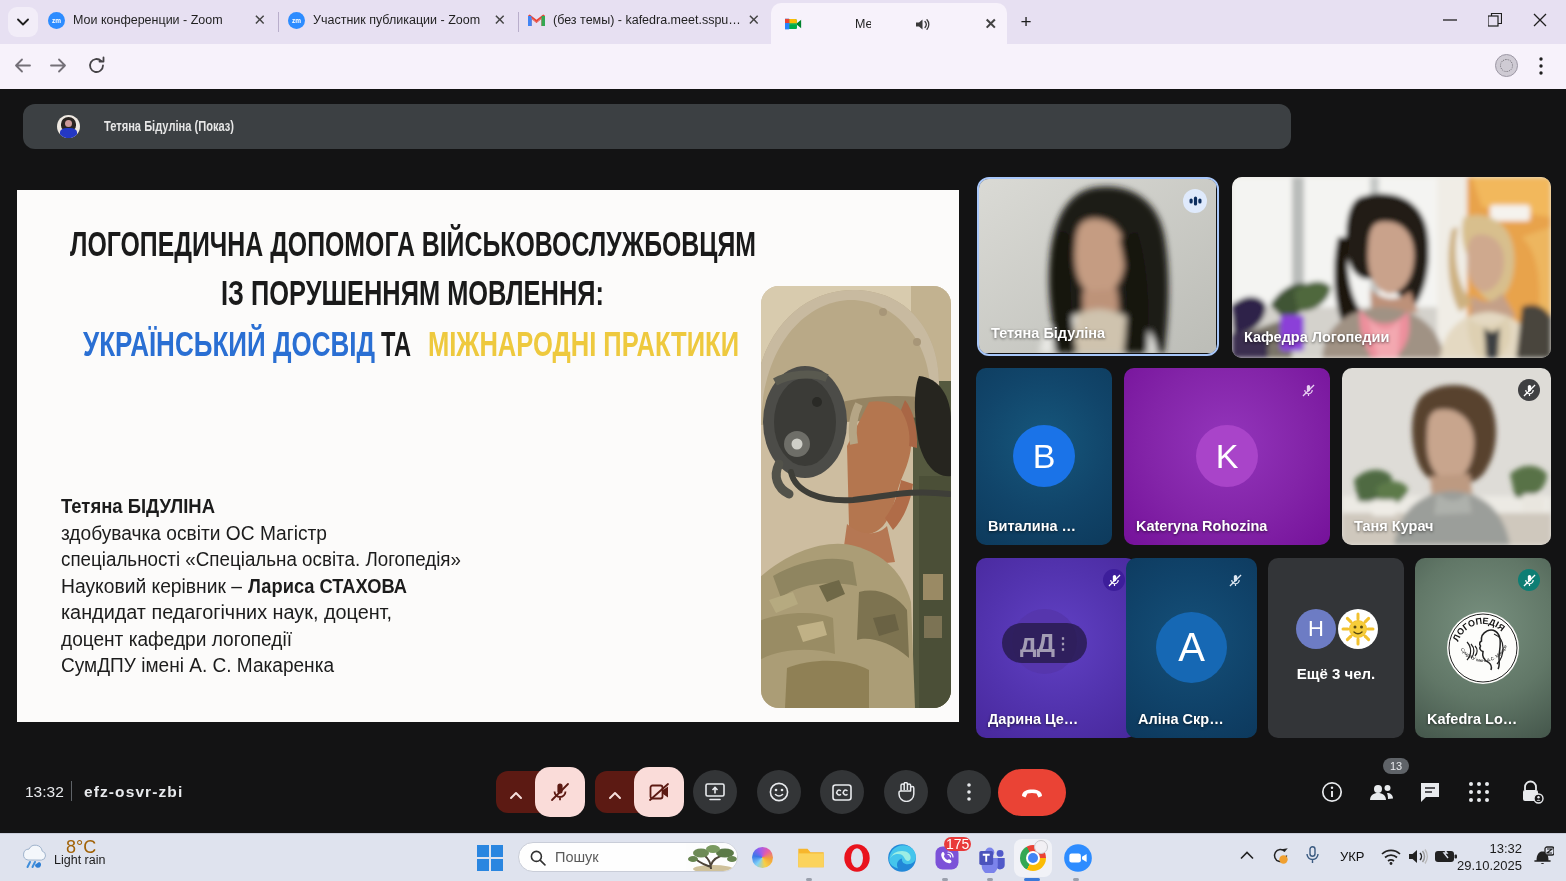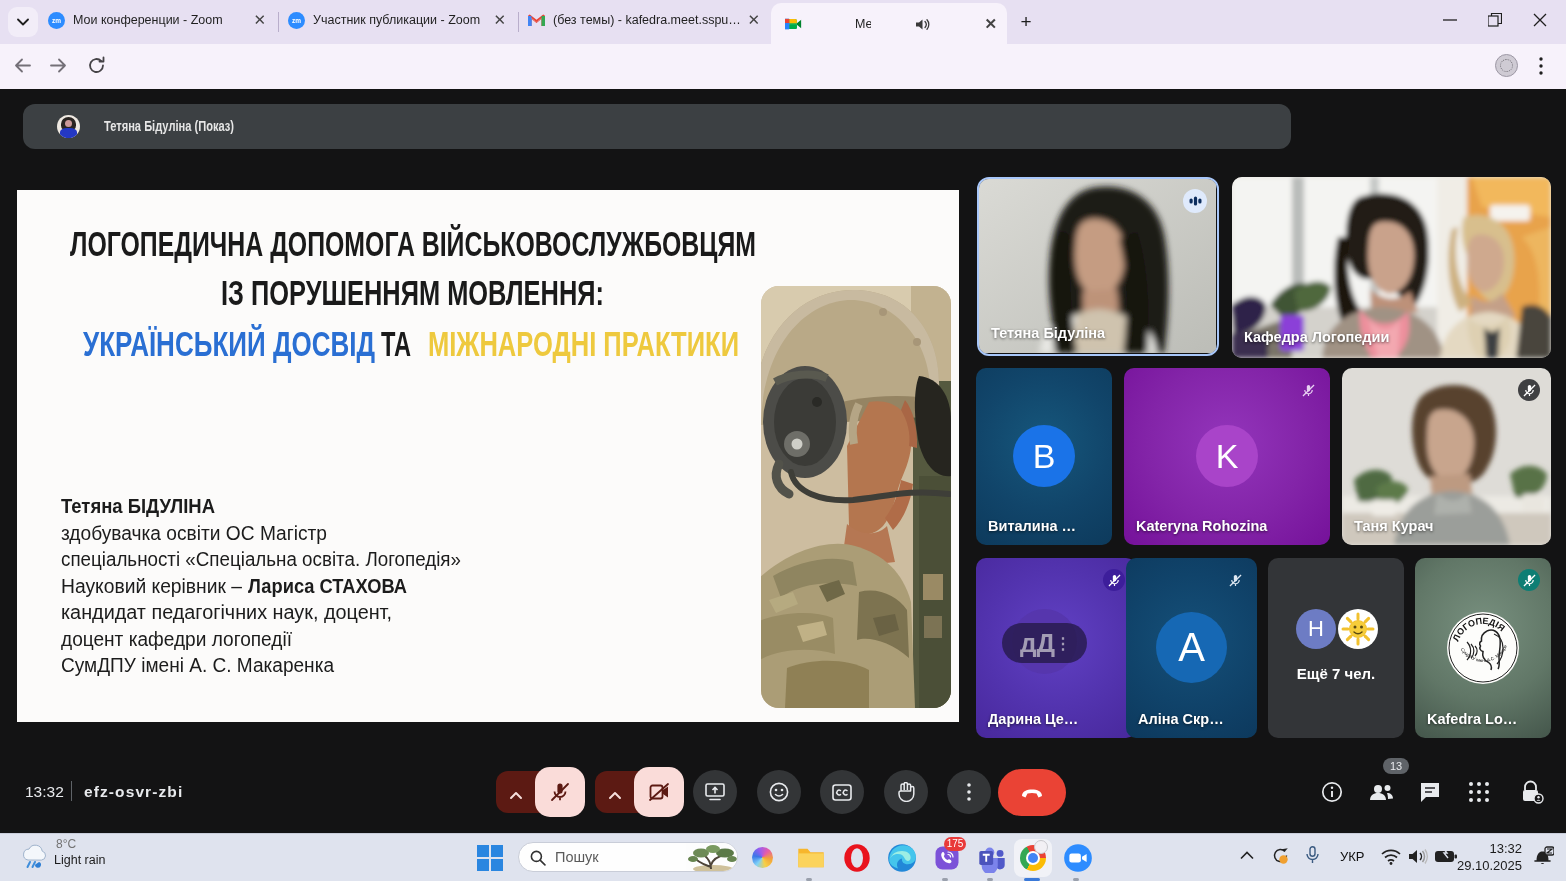--- a/index.html
+++ b/index.html
@@ -384,21 +384,21 @@
                 <path d="M6.4 27.6 l3.5-3.5"></path>
                 <path d="M24.1 9.9 l3.5-3.5"></path>
               </g>
             </g>
           <circle cx="17" cy="17" r="8" fill="#f6cd3a"></circle>
           <circle cx="14" cy="15" r="1.5" fill="#5a4a10"></circle>
             <circle cx="20.5" cy="15" r="1.5" fill="#5a4a10"></circle>
           <path d="M13 20 q4 3.5 8 0" fill="none" stroke="#5a4a10" stroke-width="1.4" stroke-linecap="round"></path>
         </svg>
       </div>
-      <div class="abs" style="left:0;top:107px;width:136px;text-align:center;color:#fff;font-size:15px;font-weight:bold;">Ещё 7 чел.</div>
+      <div class="abs" style="left:0;top:107px;width:136px;text-align:center;color:#fff;font-size:15px;font-weight:bold;">Ещё 3 чел.</div>
     </div>
     <div class="tile" style="left:1415px;top:469px;width:136px;height:180px;background:radial-gradient(circle at 50% 38%, #78907f 0%, #617767 55%, #44564b 100%);">
       <div class="abs" style="left:32px;top:54px;width:72px;height:72px;border-radius:50%;background:#fdfdfb;">
         <svg width="72" height="72" viewBox="0 0 72 72">
           <circle cx="36" cy="36" r="34" fill="none" stroke="#222" stroke-width="1"></circle>
           <defs>
               <path id="arcT" d="M10 38 A26 26 0 0 1 62 38"></path>
               <path id="arcB" d="M12 34 A26 26 0 0 0 60 34"></path>
             </defs>
           <text font-size="9" font-weight="bold" fill="#111" font-family="Liberation Sans"><textPath href="#arcT" startOffset="10%">ЛОГОПЕДІЯ</textPath></text>
@@ -524,21 +524,21 @@
         <path d="M16.6 20.8 c0.3-1.5 3.5-1.5 3.8 0" fill="#e8eaed"></path>
       </svg></div>
 
   <div id="taskbar">
 
     <svg class="abs" style="left:19px;top:7px;" width="30" height="30" viewBox="0 0 30 30">
         <path d="M9 19 a5.5 5.5 0 0 1 1-10.9 a7 7 0 0 1 13.2 2 a4.6 4.6 0 0 1-0.8 9 Z" fill="#f4f7fb" stroke="#9fb3cc" stroke-width="1"></path>
         <path d="M11 21 l-2.5 5 M16 21 l-2.5 5" stroke="#3f8edb" stroke-width="2" stroke-linecap="round"></path>
         <path d="M20 21 a3 3 0 1 1-4 2.8" fill="#2f7fd4"></path>
       </svg>
-    <div class="abs" style="left:56px;top:3px;color:#737373;font-size:12px;">8°C</div>
+    <div class="abs" style="left:66px;top:3px;color:#a16207;font-size:18px;">8°C</div>
     <div class="abs" style="left:54px;top:19px;color:#1b1b1b;font-size:12.5px;">Light rain</div>
 
     <svg class="abs" style="left:477px;top:11px;" width="26" height="26" viewBox="0 0 26 26">
         <g fill="#2a86e0">
           <rect x="0" y="0" width="12" height="12"></rect>
           <rect x="14" y="0" width="12" height="12"></rect>
           <rect x="0" y="14" width="12" height="12"></rect>
           <rect x="14" y="14" width="12" height="12"></rect>
         </g>
       </svg>
@@ -580,21 +580,21 @@
         <path d="M2 16 C1 8 7 2 14 2 C21 2 25 7 25 12 C25 16 22 18.5 18 18.5 C14.5 18.5 12.5 16.5 13 13.5 C9.5 14.5 7.5 18 9.5 22 C5.5 21 2.8 18.8 2 16 Z" fill="#45c5ec"></path>
         <path d="M2.5 14 C4 9.5 8 7 13 7 C17.5 7 20.5 9.5 20.5 12.5 C20.5 14.5 19.5 15.5 18 15.5 C14.5 15.5 16 9.5 9.5 9.5 C6.5 9.5 3.5 11 2.5 14 Z" fill="#9ceee4"></path>
       </svg>
 
     <div class="abs tbicon" style="left:932px;">
       <svg width="26" height="26" viewBox="0 0 26 26">
           <rect x="1.5" y="1.5" width="23" height="23" rx="7" fill="#7c52d8"></rect>
           <path d="M9 7 C10 7 11 9 10.5 10 L9.8 11 C10.2 12.5 11.5 14 13.5 15 L14.8 14.2 C16 14 17.5 15.5 17.5 16.5 C17.5 17.5 16 18.5 15 18.3 C10.5 17.5 7.5 13.5 7.2 10 C7.2 8.5 8 7 9 7 Z" fill="#fff"></path>
           <path d="M14 7 a5 5 0 0 1 5 5 M14 9.5 a2.5 2.5 0 0 1 2.5 2.5" fill="none" stroke="#fff" stroke-width="1.2" stroke-linecap="round"></path>
         </svg>
-      <div class="abs" style="left:12px;top:-6px;min-width:22px;height:14px;background:#e93a3a;border-radius:7px;color:#fff;font-size:10px;text-align:center;line-height:14px;padding:0 2px;">175</div>
+      <div class="abs" style="left:12px;top:-6px;min-width:22px;height:14px;background:#e93a3a;border-radius:7px;color:#fff;font-size:14px;text-align:center;line-height:14px;padding:0 2px;">175</div>
     </div>
 
     <svg class="abs tbicon" style="left:977px;" width="26" height="26" viewBox="0 0 26 26">
         <circle cx="11" cy="8" r="4" fill="#7b83eb"></circle>
         <circle cx="20" cy="9" r="3" fill="#5059c9"></circle>
         <path d="M17 13 h7 v6 a4 4 0 0 1-7 2.5 Z" fill="#5059c9"></path>
         <path d="M4 13 h14 v7 a7 7 0 0 1-14 0 Z" fill="#7b83eb"></path>
         <rect x="2" y="7" width="12" height="12" rx="1.5" fill="#4b53bc"></rect>
         <path d="M5 10.2 h6 M8 10.2 v6" stroke="#fff" stroke-width="1.6"></path>
       </svg>

